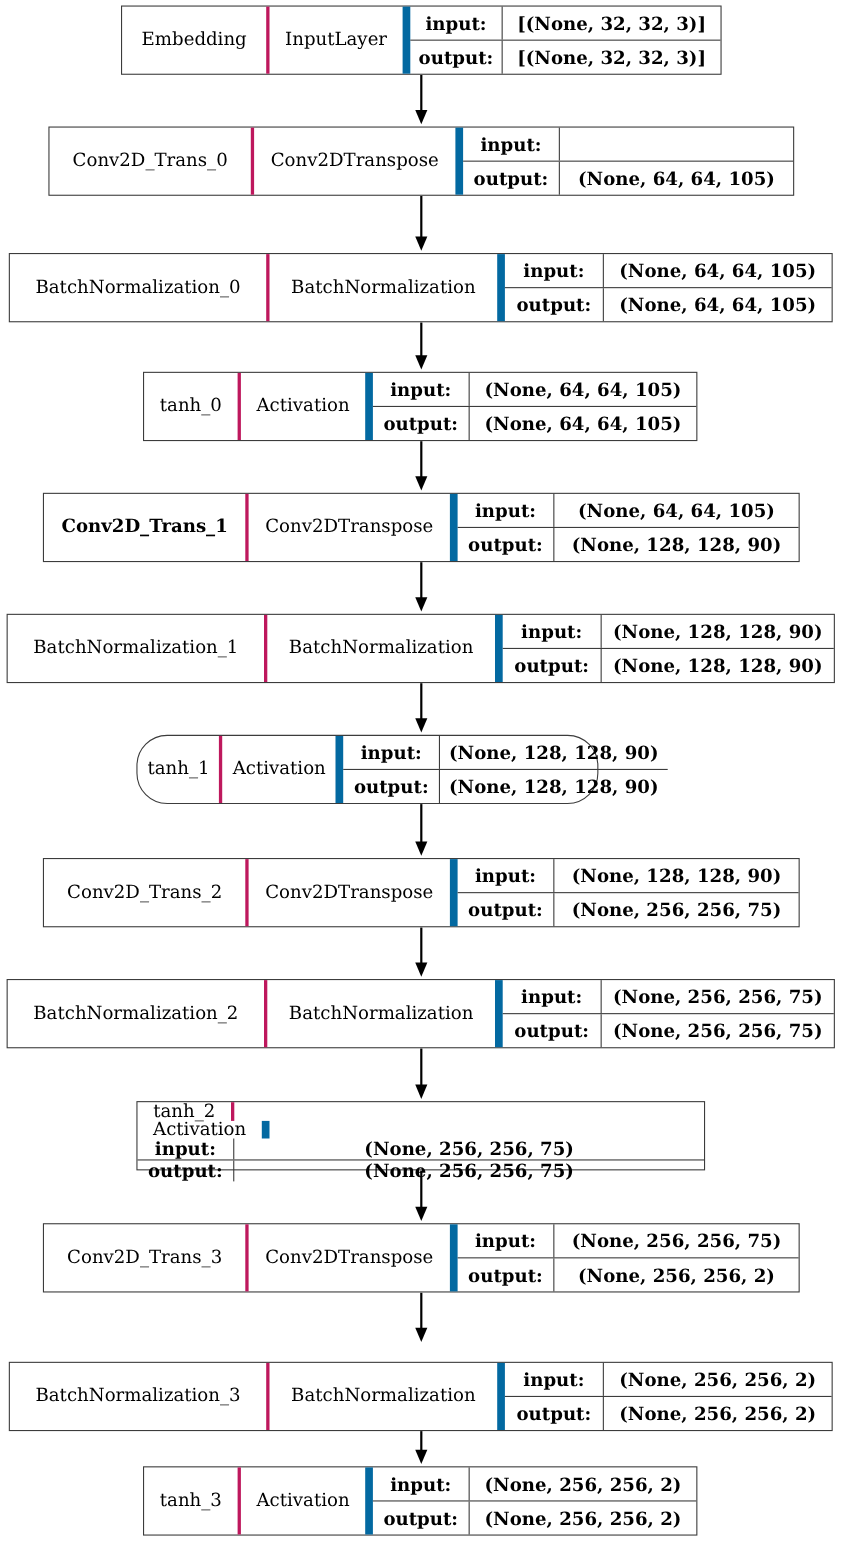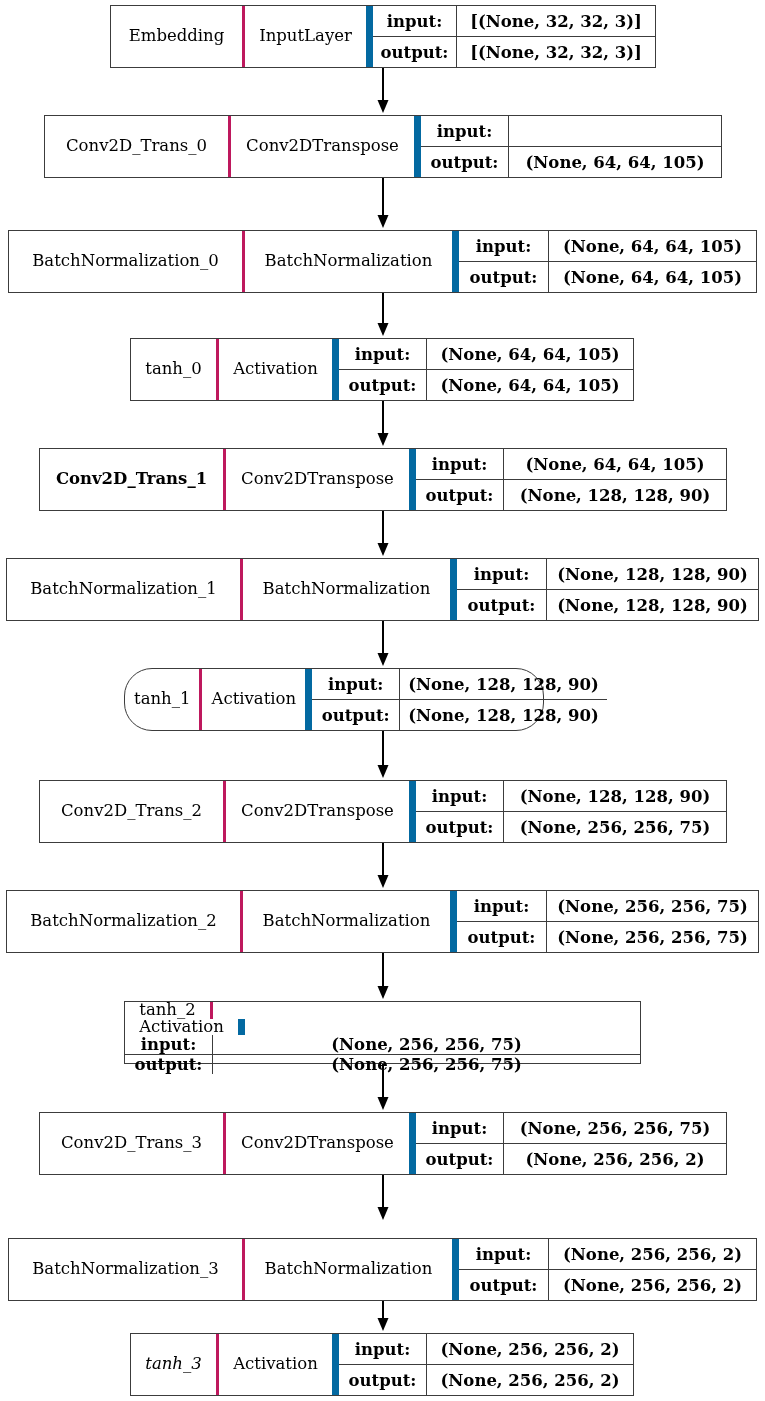--- a/index.html
+++ b/index.html
@@ -304,21 +304,21 @@
           <div class="io-label" style="width: 90px;">input:</div>
           <div class="io-shape">(None, 256, 256, 2)</div>
         </div>
         <div class="io-row">
           <div class="io-label" style="width: 90px;">output:</div>
           <div class="io-shape">(None, 256, 256, 2)</div>
         </div>
       </div>
     </div>
     <div class="node" style="left: 130px; top: 1333px; width: 504px;">
-      <div class="cell cell-name" style="width: 88px; font-style: italic;">tanh_3</div>
+      <div class="cell cell-name" style="width: 88px;">tanh_3</div>
       <div class="cell cell-type" style="width: 120px;">Activation</div>
       <div class="io-block">
         <div class="io-row top">
           <div class="io-label" style="width: 88px;">input:</div>
           <div class="io-shape">(None, 256, 256, 2)</div>
         </div>
         <div class="io-row">
           <div class="io-label" style="width: 88px;">output:</div>
           <div class="io-shape">(None, 256, 256, 2)</div>
         </div>

